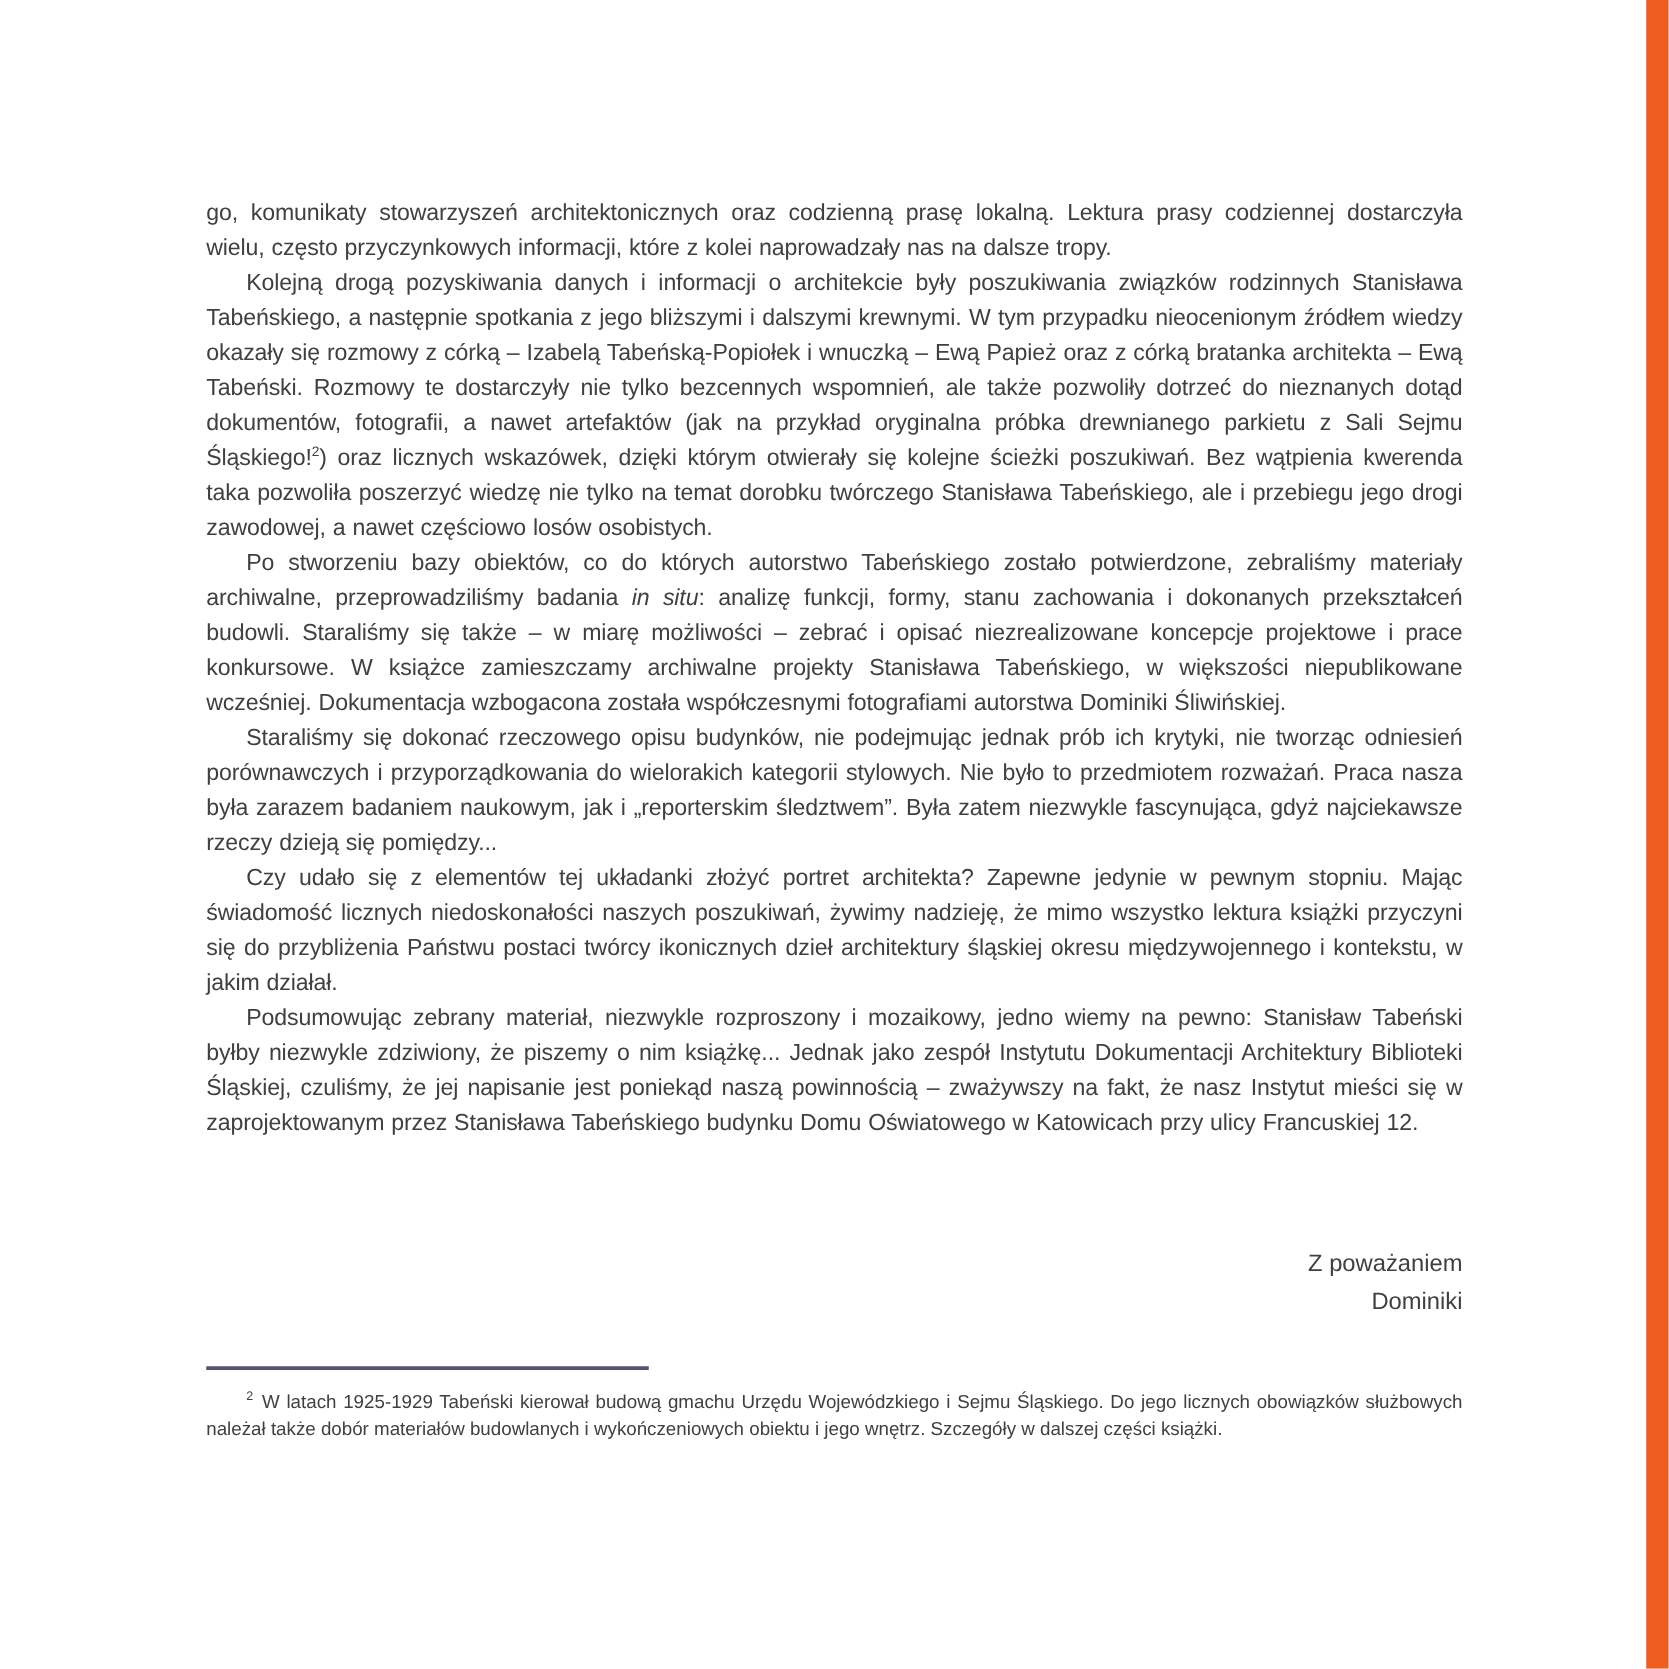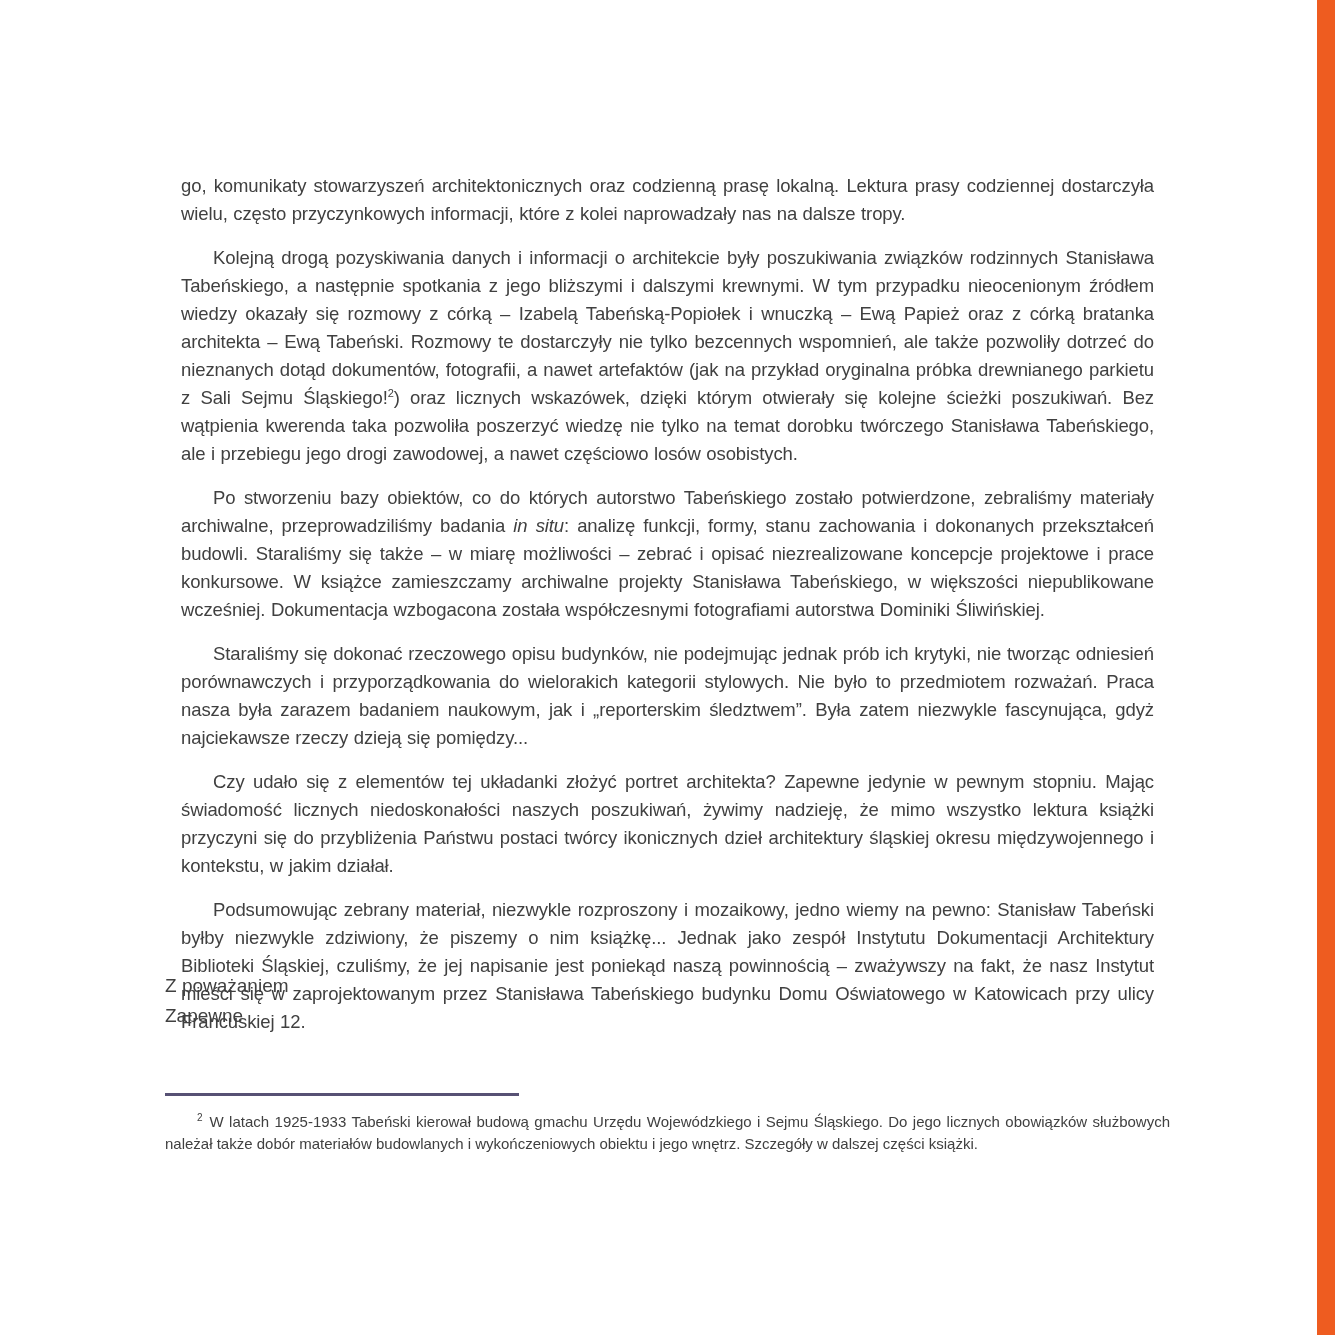--- a/index.html
+++ b/index.html
@@ -28,43 +28,44 @@
     background: #ee5c20;
   }
   
   .body-text {
     position: absolute;
     left: 165px;
     top: 156px;
     width: 1005px;
   }
   .para {
-    margin: 16px;
+    margin: 0;
     font-size: 18.5px;
     line-height: 28px;
     text-align: justify;
     letter-spacing: -0.1px;
     word-spacing: 0.5px;
   }
   .para.indent {
     text-indent: 32px;
   }
   .para sup {
     font-size: 11px;
     line-height: 0;
     vertical-align: super;
   }
   .para em {
   }
   
   .signature {
     position: absolute;
     left: 165px;
-    top: 971px;
+    top: 997px;
     width: 1005px;
+    text-align: right;
   }
   .sig-line {
     font-size: 19px;
     line-height: 30px;
   }
   
   .footnote {
     position: absolute;
     left: 165px;
     top: 1093px;
@@ -99,23 +100,23 @@
       <p class="para"><span>go, komunikaty stowarzyszeń architektonicznych oraz codzienną prasę lokalną. Lektura prasy codziennej dostarczyła wielu, często przyczynkowych informacji, które z kolei naprowadzały nas na dalsze tropy.</span></p>
       <p class="para indent"><span>Kolejną drogą pozyskiwania danych i informacji o architekcie były poszukiwania związków rodzinnych Stanisława Tabeńskiego, a następnie spotkania z jego bliższymi i dalszymi krewnymi. W tym przypadku nieocenionym źródłem wiedzy okazały się rozmowy z córką – Izabelą Tabeńską-Popiołek i wnuczką – Ewą Papież oraz z córką bratanka architekta – Ewą Tabeński. Rozmowy te dostarczyły nie tylko bezcennych wspomnień, ale także pozwoliły dotrzeć do nieznanych dotąd dokumentów, fotografii, a nawet artefaktów (jak na przykład oryginalna próbka drewnianego parkietu z Sali Sejmu Śląskiego!</span><sup>2</sup><span>) oraz licznych wskazówek, dzięki którym otwierały się kolejne ścieżki poszukiwań. Bez wątpienia kwerenda taka pozwoliła poszerzyć wiedzę nie tylko na temat dorobku twórczego Stanisława Tabeńskiego, ale i przebiegu jego drogi zawodowej, a nawet częściowo losów osobistych.</span></p>
       <p class="para indent"><span>Po stworzeniu bazy obiektów, co do których autorstwo Tabeńskiego zostało potwierdzone, zebraliśmy materiały archiwalne, przeprowadziliśmy badania </span><em>in situ</em><span>: analizę funkcji, formy, stanu zachowania i dokonanych przekształceń budowli. Staraliśmy się także – w miarę możliwości – zebrać i opisać niezrealizowane koncepcje projektowe i prace konkursowe. W książce zamieszczamy archiwalne projekty Stanisława Tabeńskiego, w większości niepublikowane wcześniej. Dokumentacja wzbogacona została współczesnymi fotografiami autorstwa Dominiki Śliwińskiej.</span></p>
       <p class="para indent"><span>Staraliśmy się dokonać rzeczowego opisu budynków, nie podejmując jednak prób ich krytyki, nie tworząc odniesień porównawczych i przyporządkowania do wielorakich kategorii stylowych. Nie było to przedmiotem rozważań. Praca nasza była zarazem badaniem naukowym, jak i „reporterskim śledztwem”. Była zatem niezwykle fascynująca, gdyż najciekawsze rzeczy dzieją się pomiędzy...</span></p>
       <p class="para indent"><span>Czy udało się z elementów tej układanki złożyć portret architekta? Zapewne jedynie w pewnym stopniu. Mając świadomość licznych niedoskonałości naszych poszukiwań, żywimy nadzieję, że mimo wszystko lektura książki przyczyni się do przybliżenia Państwu postaci twórcy ikonicznych dzieł architektury śląskiej okresu międzywojennego i kontekstu, w jakim działał.</span></p>
       <p class="para indent"><span>Podsumowując zebrany materiał, niezwykle rozproszony i mozaikowy, jedno wiemy na pewno: Stanisław Tabeński byłby niezwykle zdziwiony, że piszemy o nim książkę... Jednak jako zespół Instytutu Dokumentacji Architektury Biblioteki Śląskiej, czuliśmy, że jej napisanie jest poniekąd naszą powinnością – zważywszy na fakt, że nasz Instytut mieści się w zaprojektowanym przez Stanisława Tabeńskiego budynku Domu Oświatowego w Katowicach przy ulicy Francuskiej 12.</span></p>
     </main>
 
   <div class="signature">
     <div class="sig-line">Z poważaniem</div>
-    <div class="sig-line">Zapewne</div>
+    <div class="sig-line">Dominiki</div>
   </div>
 
   <div class="footnote">
     <div class="footnote-rule" id="footnote-rule" style="background: rgb(87, 81, 116);"></div>
-    <p class="footnote-text"><sup>2</sup><span>W latach 1925-1933 Tabeński kierował budową gmachu Urzędu Wojewódzkiego i Sejmu Śląskiego. Do jego licznych obowiązków służbowych należał także dobór materiałów budowlanych i wykończeniowych obiektu i jego wnętrz. Szczegóły w dalszej części książki.</span></p>
+    <p class="footnote-text"><sup>2</sup><span>W latach 1925-1929 Tabeński kierował budową gmachu Urzędu Wojewódzkiego i Sejmu Śląskiego. Do jego licznych obowiązków służbowych należał także dobór materiałów budowlanych i wykończeniowych obiektu i jego wnętrz. Szczegóły w dalszej części książki.</span></p>
   </div>
 
   <div class="accent-bar" id="accent-bar" style="background: rgb(238, 92, 32);"></div>
 
 </div>
 
 </body></html>

